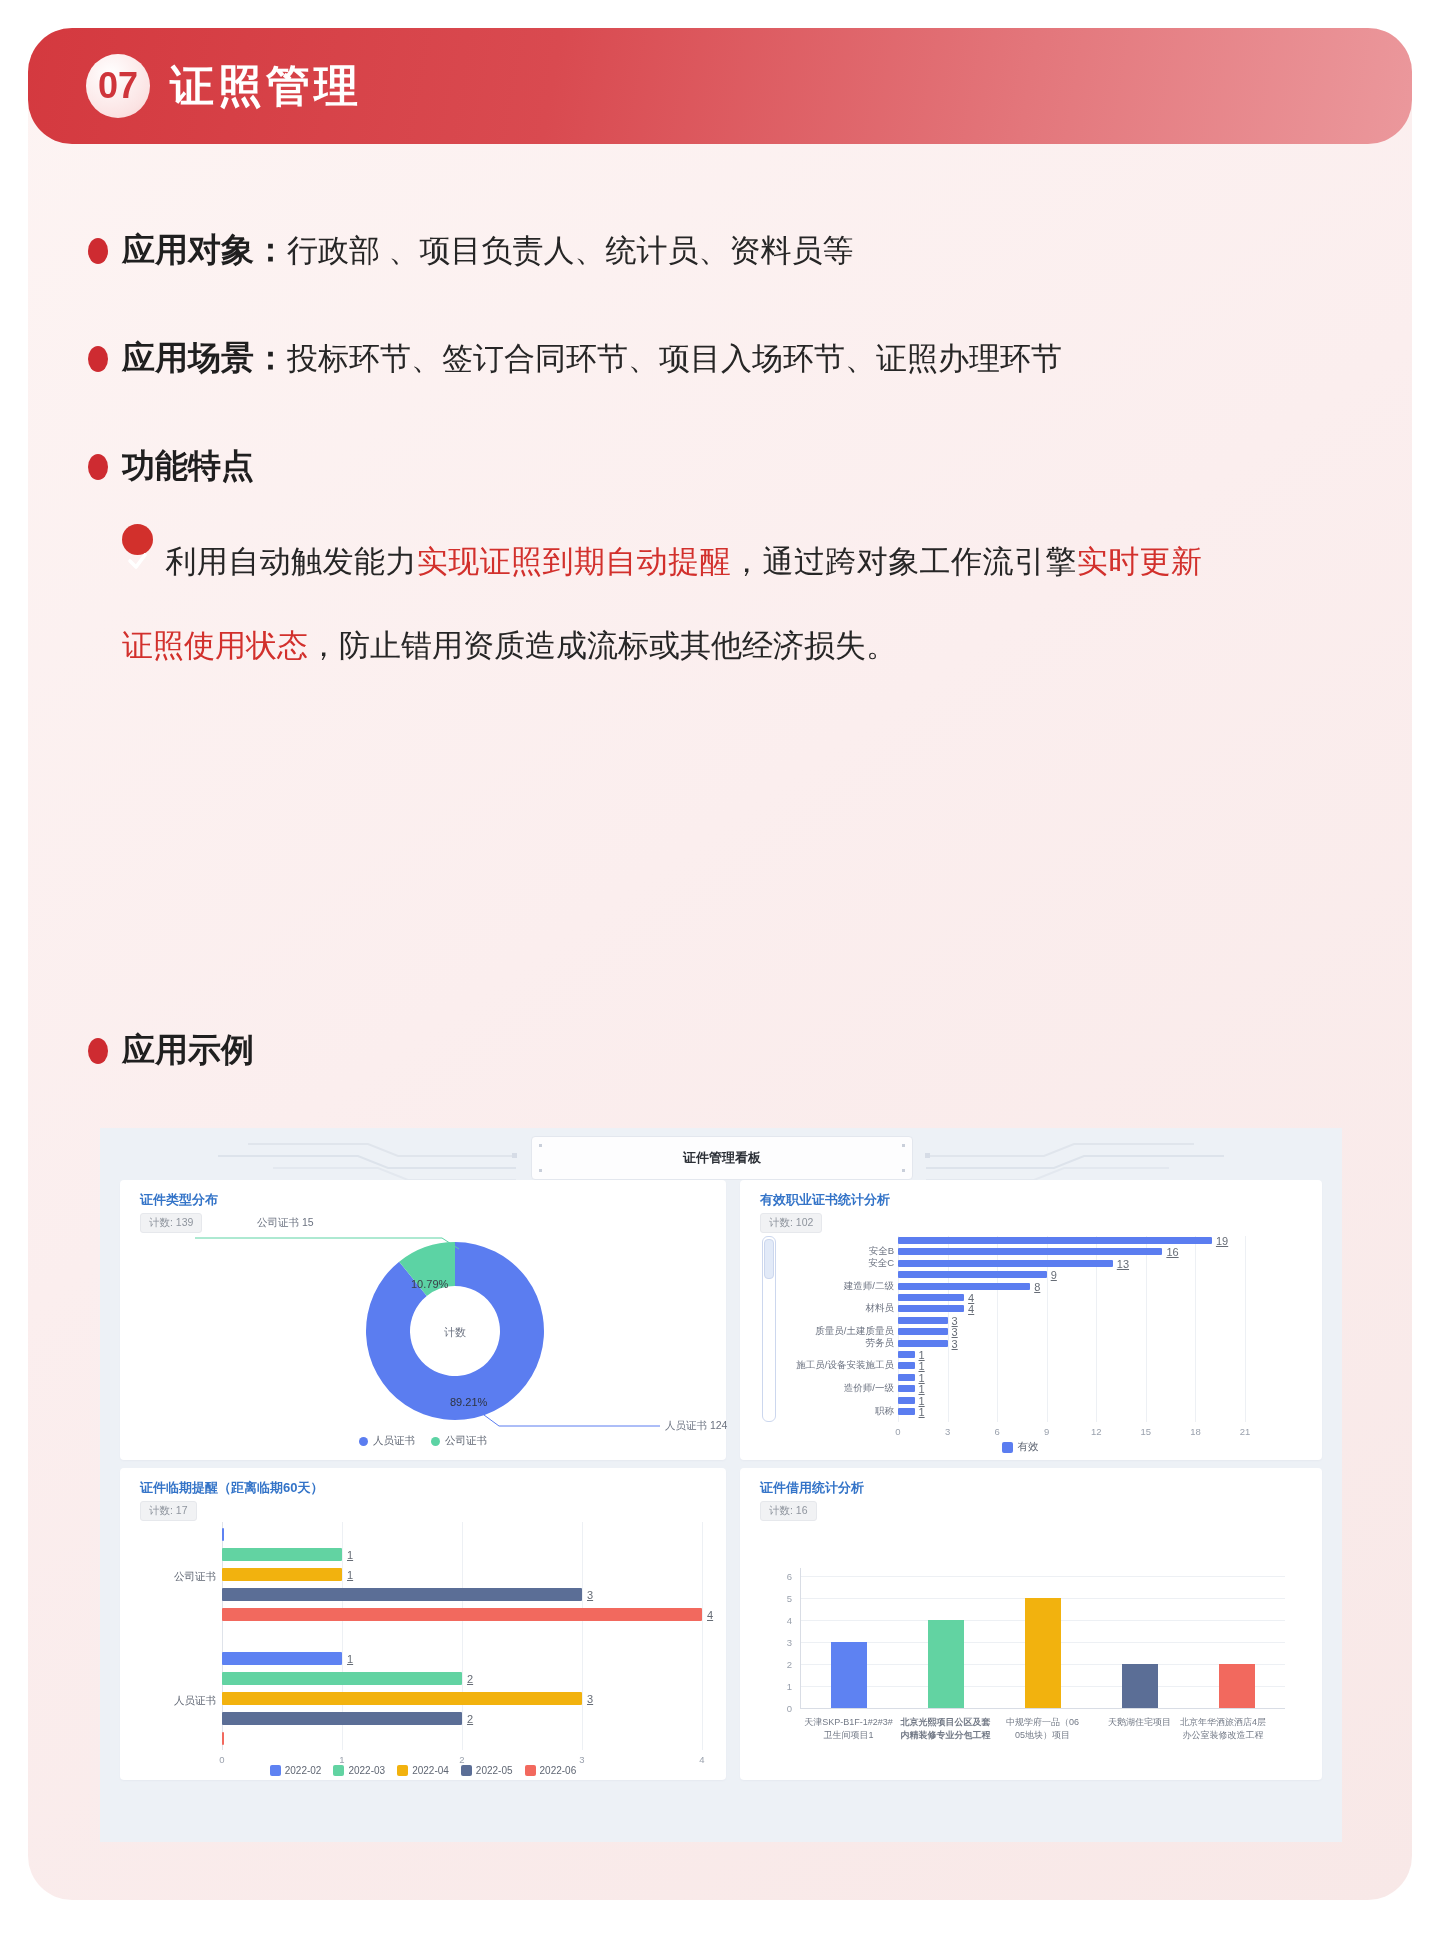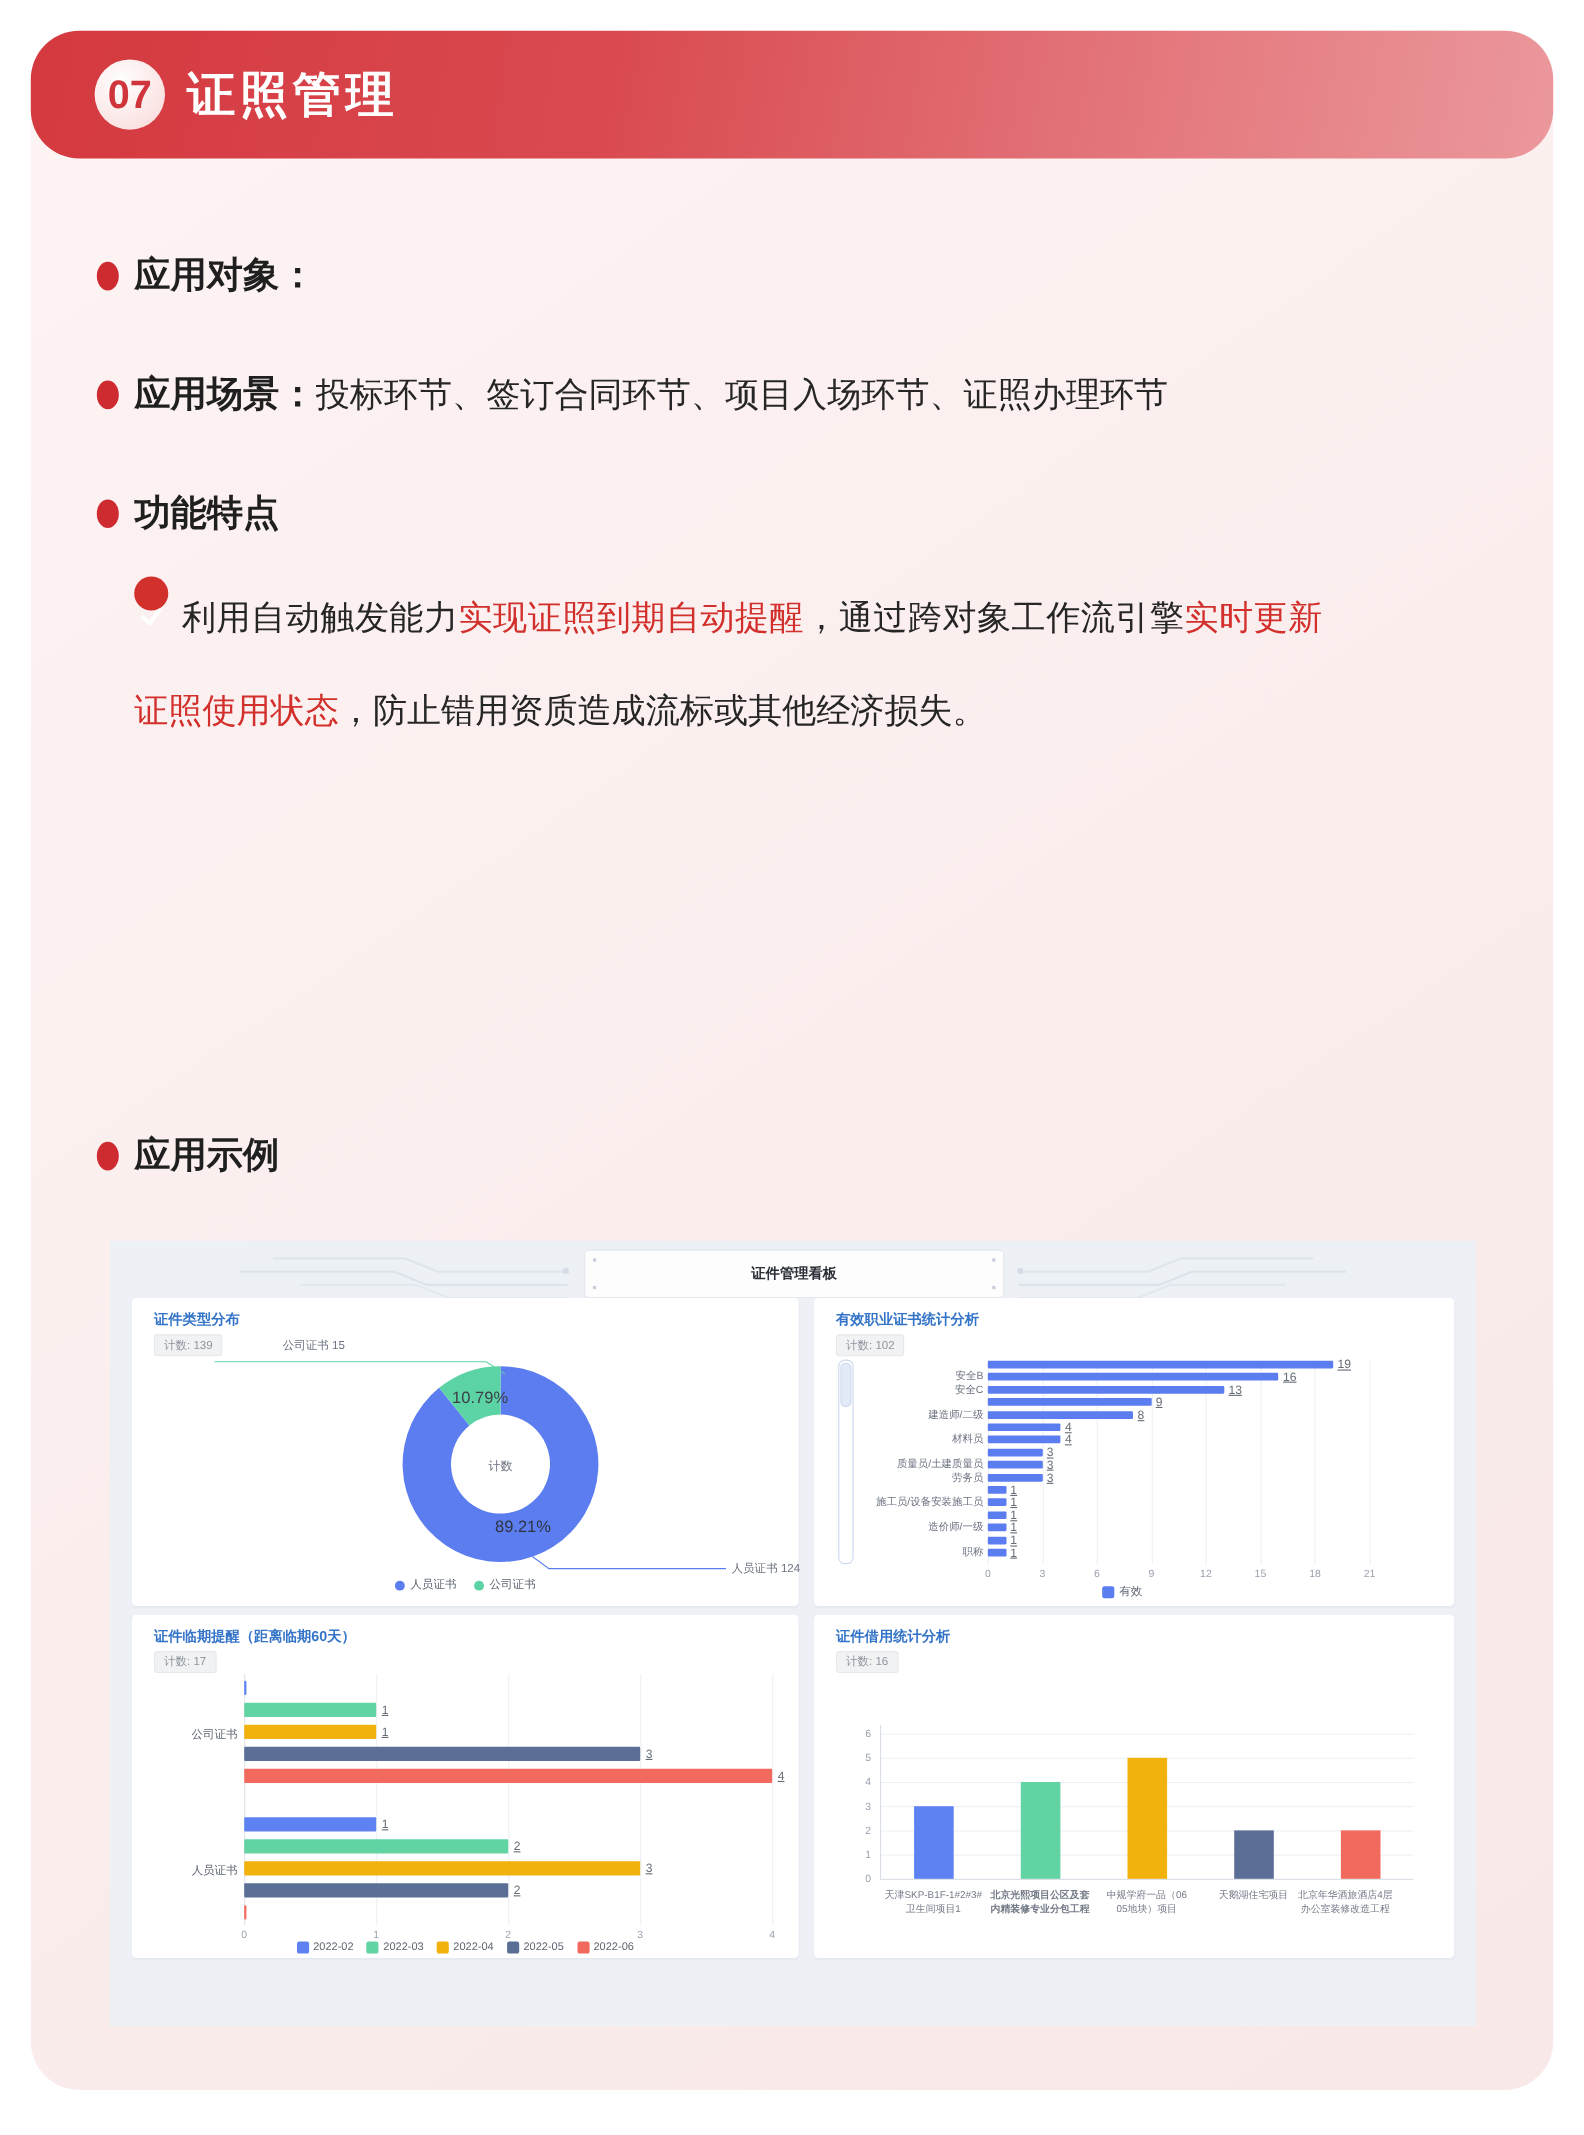--- a/index.html
+++ b/index.html
@@ -62,21 +62,21 @@
   .hline{position:absolute;height:1px;background:#edf0f4;}
   .axis-num{position:absolute;font-size:9.5px;color:#9aa1ad;}
   .cat-label{position:absolute;font-size:9.5px;color:#6b7280;text-align:right;white-space:nowrap;}
   .bar-h{position:absolute;border-radius:1px;}
   .val-label{position:absolute;font-size:11px;color:#666c76;text-decoration:underline;}
   .legend-row{position:absolute;display:flex;align-items:center;justify-content:center;gap:16px;width:100%;}
   .legend-item{display:flex;align-items:center;gap:5px;font-size:10.5px;color:#5f6673;}
   .legend-sq{width:11px;height:11px;border-radius:2px;}
   .legend-dotc{width:9px;height:9px;border-radius:50%;}
 
-  .pie-pct{position:absolute;font-size:15px;color:#3a3f47;}
+  .pie-pct{position:absolute;font-size:11px;color:#3a3f47;margin-top:16px;}
   .pie-center{position:absolute;font-size:11px;color:#6b7280;}
   .pie-callout{position:absolute;font-size:10.5px;color:#6b7280;white-space:nowrap;}
 
   .datazoom{position:absolute;left:22px;top:56px;width:12px;height:184px;border:1px solid #ccd7ee;
         border-radius:6px;background:#ffffff;}
   .datazoom-thumb{position:absolute;left:1px;top:2px;width:8px;height:38px;border-radius:4px;
         background:#e2eaf8;border:1px solid #ccd7ee;}
 
   .vbar-col-label{position:absolute;font-size:9px;color:#737a87;text-align:center;line-height:1.45;white-space:pre-line;}
   .bar-v{position:absolute;}
@@ -92,20 +92,21 @@
     <div class="banner">
       <div class="num-circle">
         <span>07</span>
       </div>
       <div class="banner-title">证照管理</div>
     </div>
 
     <div class="bullet-row" style="top:200px;">
       <div class="bullet-dot"></div>
       <span class="bullet-label">应用对象：</span>
+      <span class="bullet-text">行政部 、项目负责人、统计员、资料员等</span>
     </div>
 
     <div class="bullet-row" style="top:308px;">
       <div class="bullet-dot"></div>
       <span class="bullet-label">应用场景：</span>
       <span class="bullet-text">投标环节、签订合同环节、项目入场环节、证照办理环节</span>
     </div>
 
     <div class="bullet-row" style="top:416px;">
       <div class="bullet-dot"></div>

